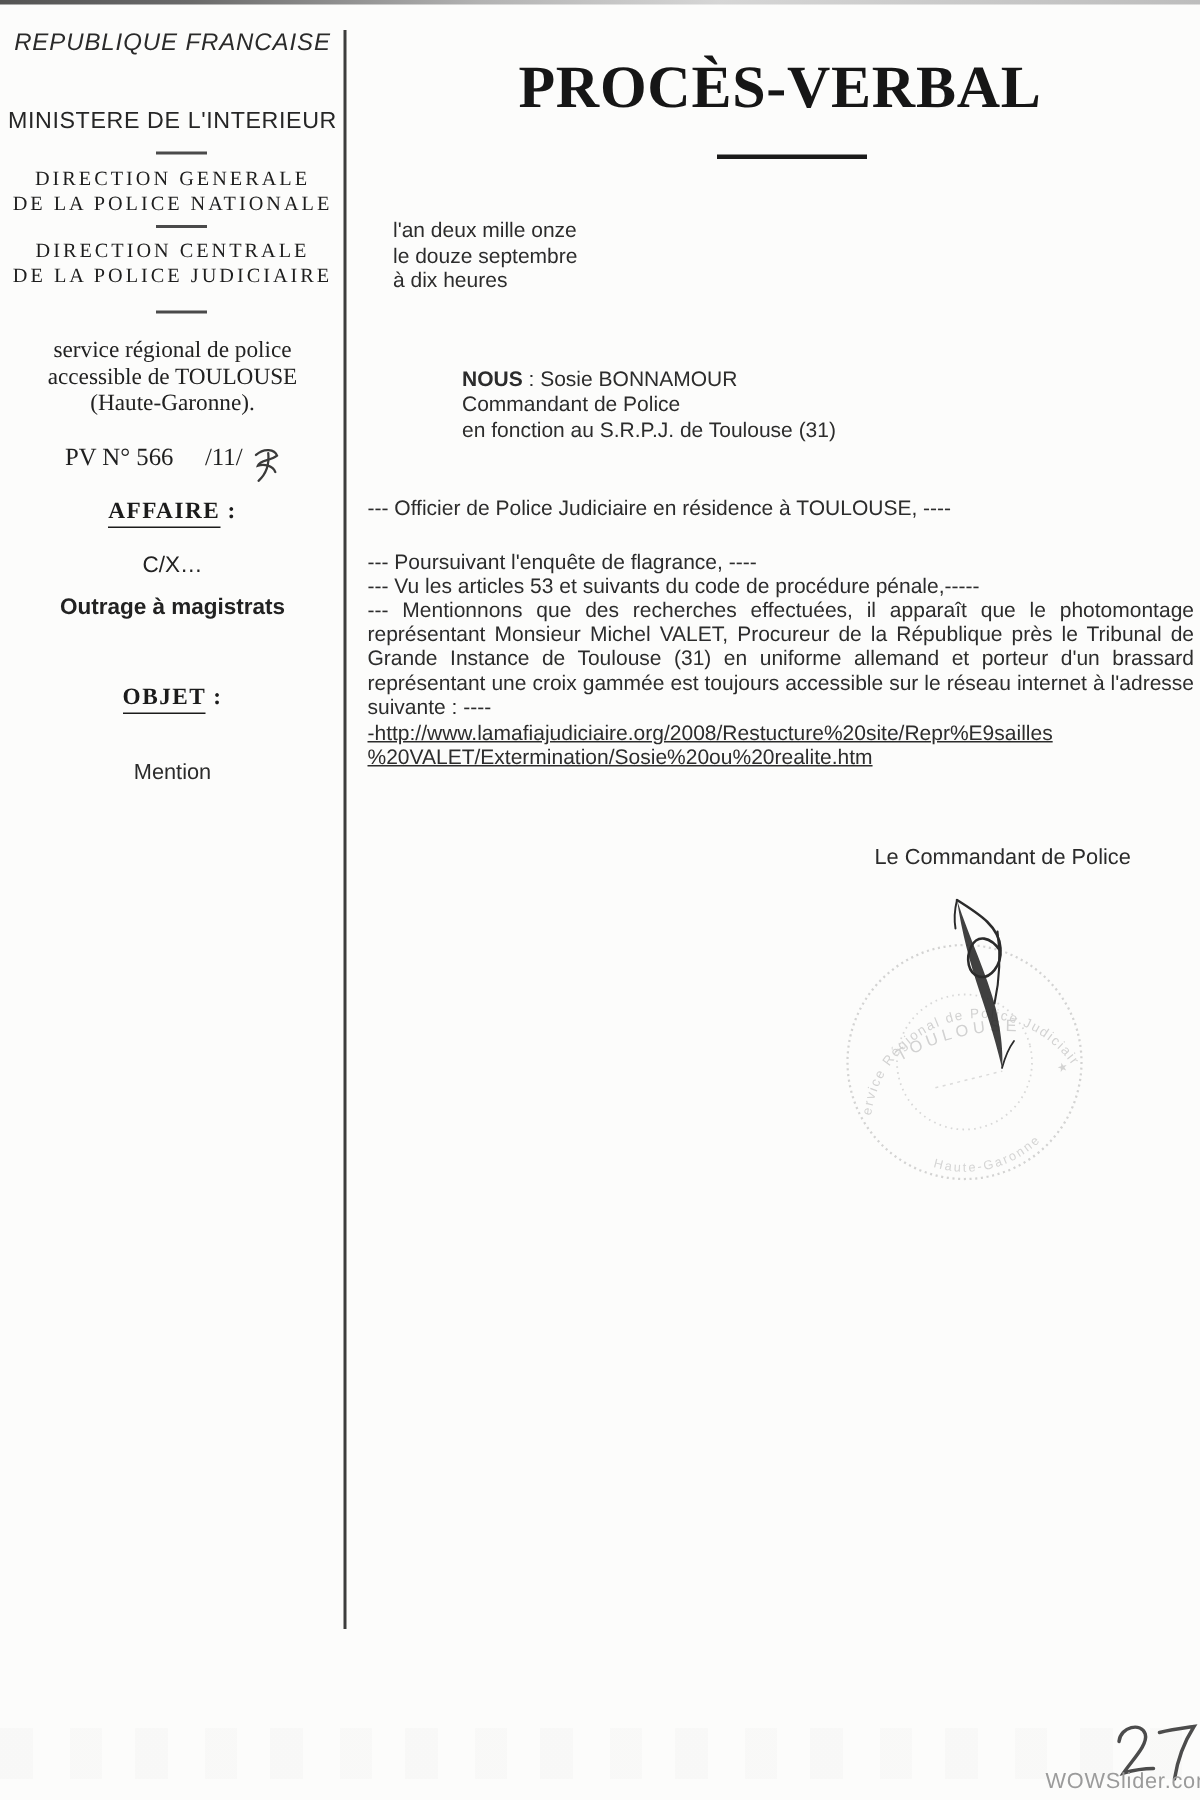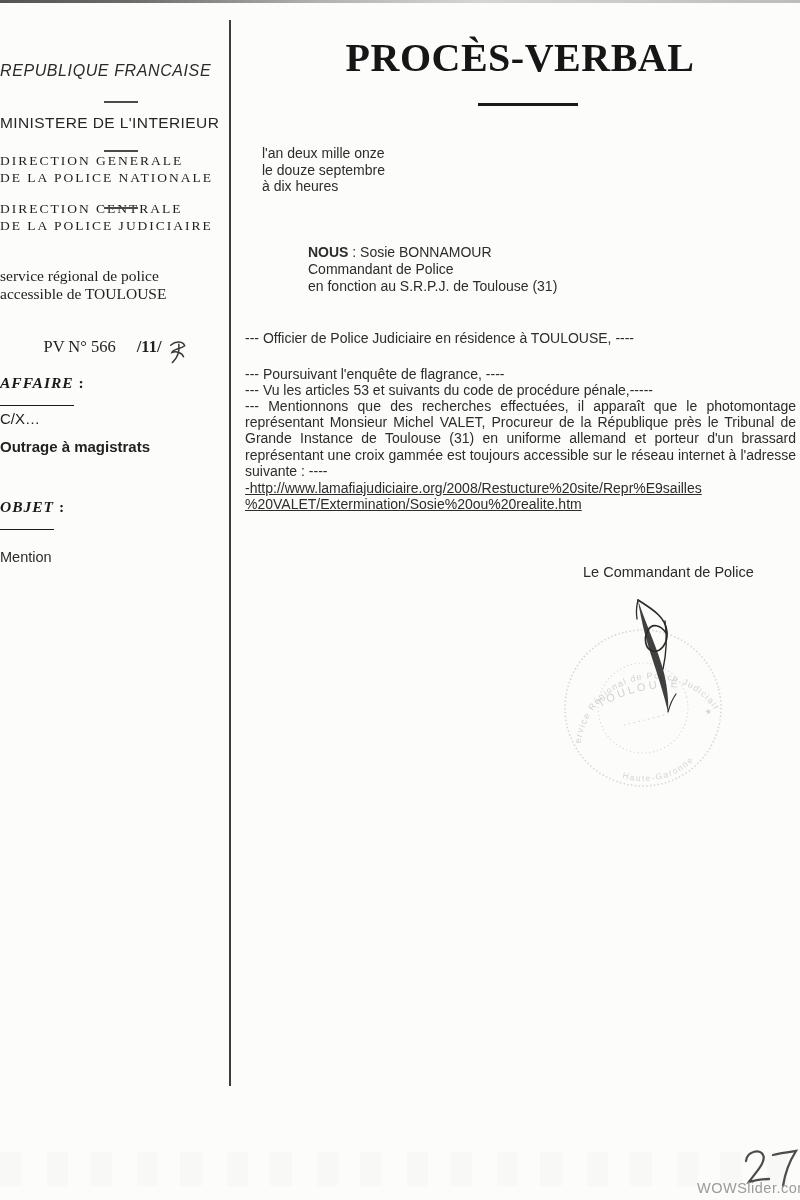--- a/index.html
+++ b/index.html
@@ -7,36 +7,36 @@
        font-family:"Liberation Sans",sans-serif;color:#2d2d2d;}
   .abs{position:absolute;}
   
   .scan-top{left:0;top:0;width:800px;height:3px;
     background:linear-gradient(90deg,#1c1c1c 0%,#3a3a3a 16%,#9a9a9a 40%,#c9c9c9 60%,#a8a8a8 100%);
     opacity:.75;}
   .scan-bottom{left:0;top:1152px;width:800px;height:34px;opacity:.5;
     background:repeating-linear-gradient(90deg,rgba(120,120,120,.06) 0 22px,rgba(0,0,0,0) 22px 47px,rgba(110,110,110,.05) 47px 68px,rgba(0,0,0,0) 68px 90px);}
   .divider{left:229px;top:20px;width:2px;height:1066px;background:#3d3d3d;}
   
-  .lc{left:0;width:230px;text-align:left;margin-top:42px;}
+  .lc{left:0;width:230px;text-align:center;}
   .republic{top:20px;font-style:italic;font-size:16px;letter-spacing:.6px;color:#2a2a2a;}
   .ministry{top:72px;font-size:15.5px;letter-spacing:.4px;color:#262626;}
   .rule{left:104px;width:34px;height:2px;background:#4a4a4a;}
   .r1{top:101px;} .r2{top:150px;} .r3{top:207px;}
   .dirblock{font-family:"Liberation Serif",serif;font-weight:normal;font-size:13.5px;
     letter-spacing:2px;line-height:17px;color:#1d1d1d;}
   .dg{top:110px;} .dc{top:158px;}
   .svc{top:225px;font-family:"Liberation Serif",serif;font-size:15.5px;line-height:17.5px;color:#222;}
   .pvline{top:292px;font-family:"Liberation Serif",serif;font-size:16.5px;color:#1f1f1f;
     display:flex;justify-content:center;align-items:center;}
-  .pvline b{font-weight:bold;padding-left:21px;}
+  .pvline b{font-weight:normal;padding-left:21px;}
   .squiggle{margin-left:5px;transform:translateY(5px) rotate(6deg);}
   .affaire{top:332px;font-family:"Liberation Serif",serif;font-weight:bold;font-size:15.5px;
     letter-spacing:1px;color:#1b1b1b;}
-  .uword{border-bottom:1.6px solid #1b1b1b;padding-bottom:14px;font-style:italic;}
+  .uword{border-bottom:1.6px solid #1b1b1b;padding-bottom:2px;}
   .cx{top:368px;font-weight:normal;font-size:15px;color:#222;}
   .outrage{top:396px;font-weight:bold;font-size:15px;color:#222;}
   .objet{top:456px;font-family:"Liberation Serif",serif;font-weight:bold;font-size:15.5px;
     letter-spacing:1px;color:#1b1b1b;}
   .mention{top:507px;font-size:14.5px;color:#2b2b2b;}
   
   .title{left:240px;top:34px;width:560px;text-align:center;
     font-family:"Liberation Serif",serif;font-weight:bold;font-size:40px;
     letter-spacing:.5px;color:#161616;}
   .title-rule{left:478px;top:103px;width:100px;height:3px;background:#1a1a1a;}
@@ -73,20 +73,21 @@
 </div>
 <div class="abs rule r2"></div>
 <div class="abs lc dirblock dc">
   <div>DIRECTION CENTRALE</div>
   <div>DE LA POLICE JUDICIAIRE</div>
 </div>
 <div class="abs rule r3"></div>
 <div class="abs lc svc">
   <div>service régional de police</div>
   <div>accessible de TOULOUSE</div>
+  <div>(Haute-Garonne).</div>
 </div>
 <div class="abs lc pvline">
   <span>PV N° 566 </span>
   <b>/11/</b>
   <svg class="squiggle" width="20" height="26" viewBox="0 0 20 26">
     <path d="M3,7 C8,1.5 15,2 17,6 C13,10 6,10 5,14 C9,12 15,13 17,17" stroke="#3a3a3a" stroke-width="1.5" fill="none" stroke-linecap="round"></path>
     <path d="M11,5 C12.5,12 11,19 6.5,24" stroke="#3a3a3a" stroke-width="1.5" fill="none" stroke-linecap="round"></path>
   </svg>
 </div>
 <div class="abs lc affaire">

